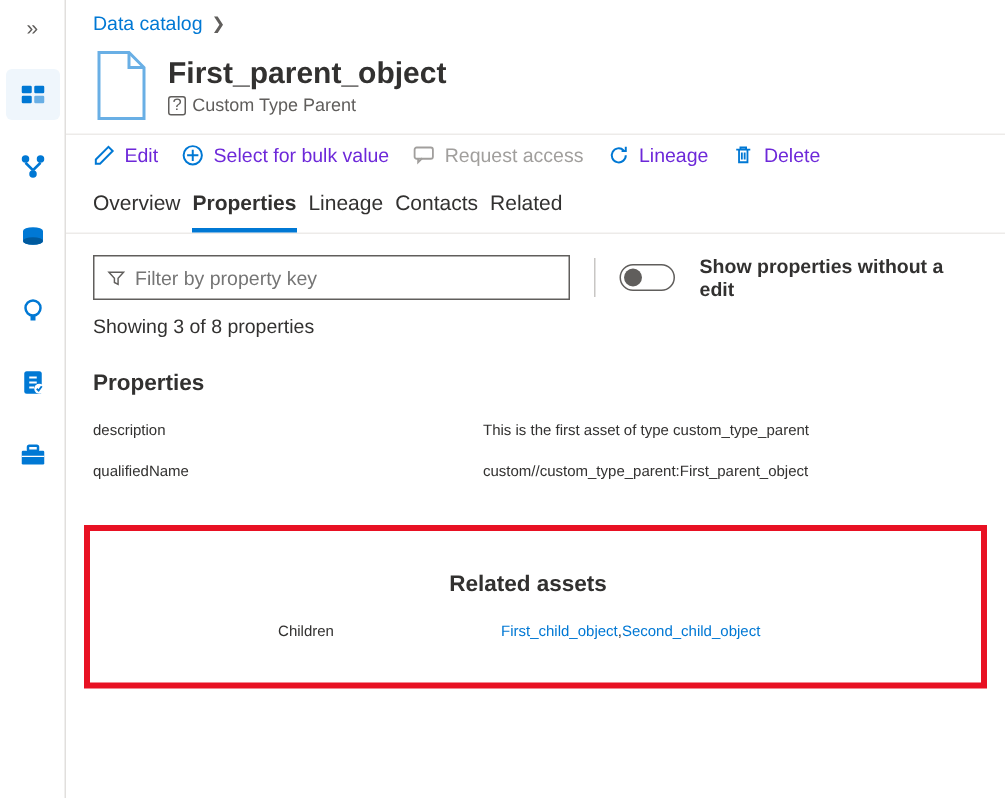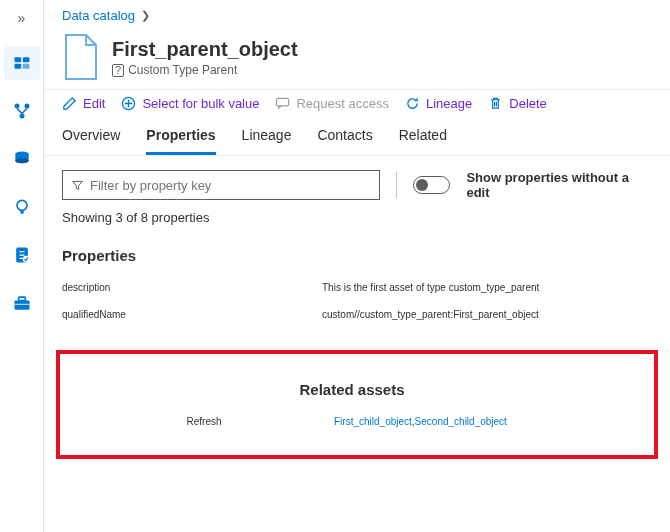--- a/index.html
+++ b/index.html
@@ -89,21 +89,21 @@
       align-items: center;
       gap: 6px;
       font-size: 13px;
       color: #6d28d9;
       cursor: pointer;
     }
     .tb-btn.disabled { color: #a19f9d; }
     .tb-icon { width: 15px; height: 15px; display: inline-flex; align-items: center; justify-content: center; }
     .tabs {
       display: flex;
-      gap: 26px;
+      gap: 8px;
       padding: 0 18px;
       border-bottom: 1px solid #edebe9;
       text-align: center;
     }
     .tab {
       padding: 10px 0 9px;
       font-size: 14px;
       color: #323130;
       cursor: pointer;
       border-bottom: 3px solid transparent;
@@ -327,21 +327,21 @@
     <div class="prop-val">This is the first asset of type custom_type_parent</div>
   </div>
   <div class="prop-row">
     <div class="prop-key">qualifiedName</div>
     <div class="prop-val">custom//custom_type_parent:First_parent_object</div>
   </div>
 
   <div class="highlight-box">
     <div class="section-title">Related assets</div>
     <div class="prop-row">
-      <div class="prop-key">Refresh</div>
+      <div class="prop-key">Children</div>
       <div class="prop-val children-list">
         <span class="link">First_child_object</span>
           <span>, </span>
         <span class="link">Second_child_object</span>
       </div>
     </div>
   </div>
 </div>
 
 </body></html>

